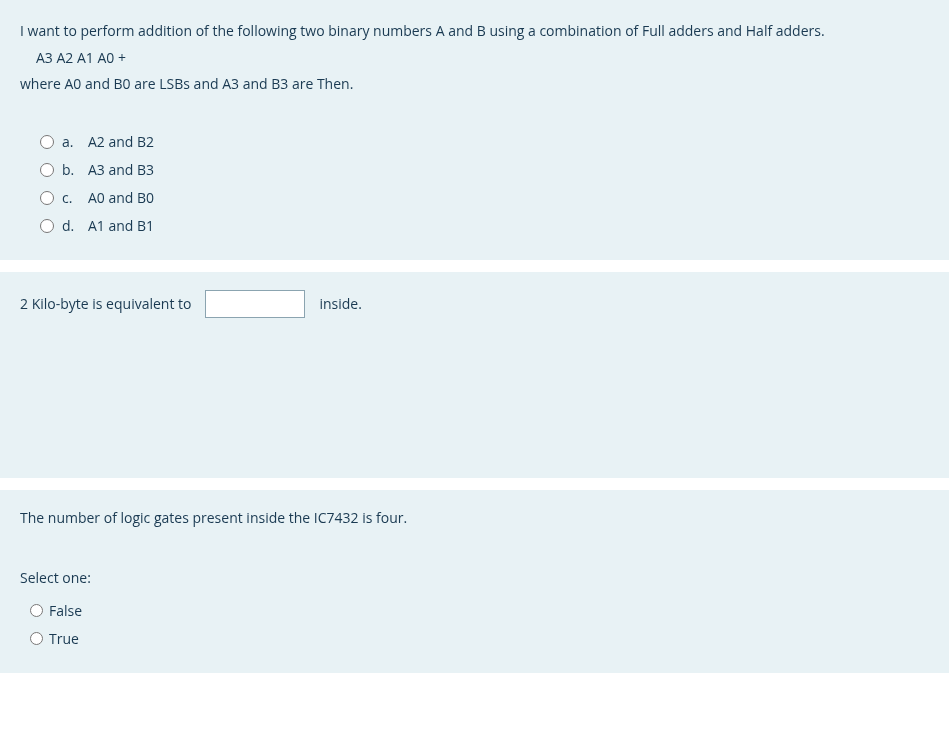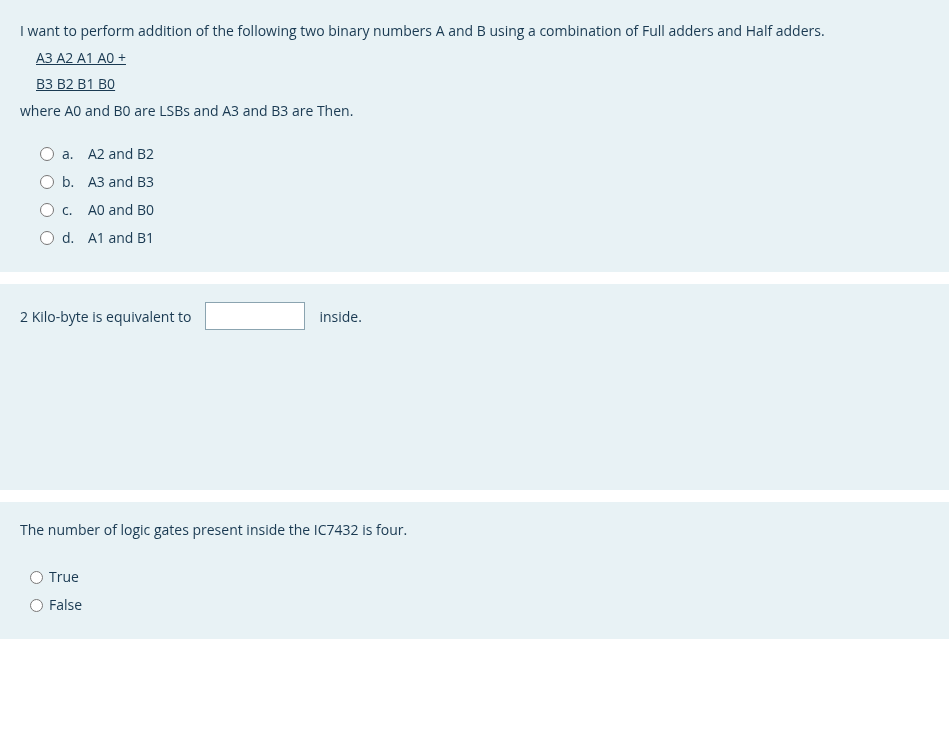--- a/index.html
+++ b/index.html
@@ -8,23 +8,23 @@
     font-size: 14px;
     color: #1a3a52;
     background: #ffffff;
     width: 949px;
   }
   .question-block {
     background: #e8f2f5;
     padding: 18px 20px 20px 20px;
     margin-bottom: 12px;
   }
-  .q-text { line-height: 1.9; margin-bottom: 16px; }
+  .q-text { line-height: 1.9; margin-bottom: 30px; }
   .q-line { display: block; }
-  .indent { padding-left: 16px; text-decoration: underline; }
+  .indent { padding-left: 16px; }
   .options { padding-left: 20px; }
   .option-row {
     display: flex;
     align-items: center;
     line-height: 2.0;
     gap: 8px;
   }
   .option-row input[type="radio"] {
     width: 14px; height: 14px;
     accent-color: #555;
@@ -37,38 +37,37 @@
     margin-bottom: 140px;
   }
   .fill-input {
     border: 1px solid #8ba4b0;
     background: #ffffff;
     height: 28px;
     width: 100px;
     padding: 2px 4px;
     font-size: 14px;
   }
-  .tf-prompt { margin-bottom: 24px; }
+  .tf-prompt { margin-bottom: 41px; }
   .tf-select { margin-bottom: 10px; }
   .tf-options { padding-left: 10px; }
   .tf-row {
     display: flex;
     align-items: center;
     gap: 6px;
     line-height: 2.0;
   }
 </style>
 </head>
 <body>
 
 <div class="question-block">
   <div class="q-text">
     <span class="q-line">I want to perform addition of the following two binary numbers A and B  using a combination of  Full adders and Half adders.</span>
     <span class="q-line indent">A3 A2 A1 A0  +</span>
-    <span class="q-line indent">B3 B2 B1 B0</span>
     <span class="q-line">where A0 and B0 are LSBs and A3 and B3 are Then.</span>
   </div>
   <div class="options">
     <label class="option-row">
       <input type="radio" name="q1" style="">
       <span class="opt-letter">a.</span>
       <span>A2 and B2</span>
     </label>
     <label class="option-row">
       <input type="radio" name="q1" style="">
@@ -91,23 +90,24 @@
 <div class="question-block">
   <div class="fill-row">
     <span>2 Kilo-byte is equivalent to</span>
     <input type="text" class="fill-input" value="" style="">
     <span>inside.</span>
   </div>
 </div>
 
 <div class="question-block">
   <div class="tf-prompt">The number of logic gates present inside the IC7432 is four.</div>
+  <div class="tf-select">Select one:</div>
   <div class="tf-options">
     <label class="tf-row">
       <input type="radio" name="q3" style="">
-      <span>True</span>
+      <span>False</span>
     </label>
     <label class="tf-row">
       <input type="radio" name="q3" style="">
-      <span>False</span>
+      <span>True</span>
     </label>
   </div>
 </div>
 
 </body></html>

